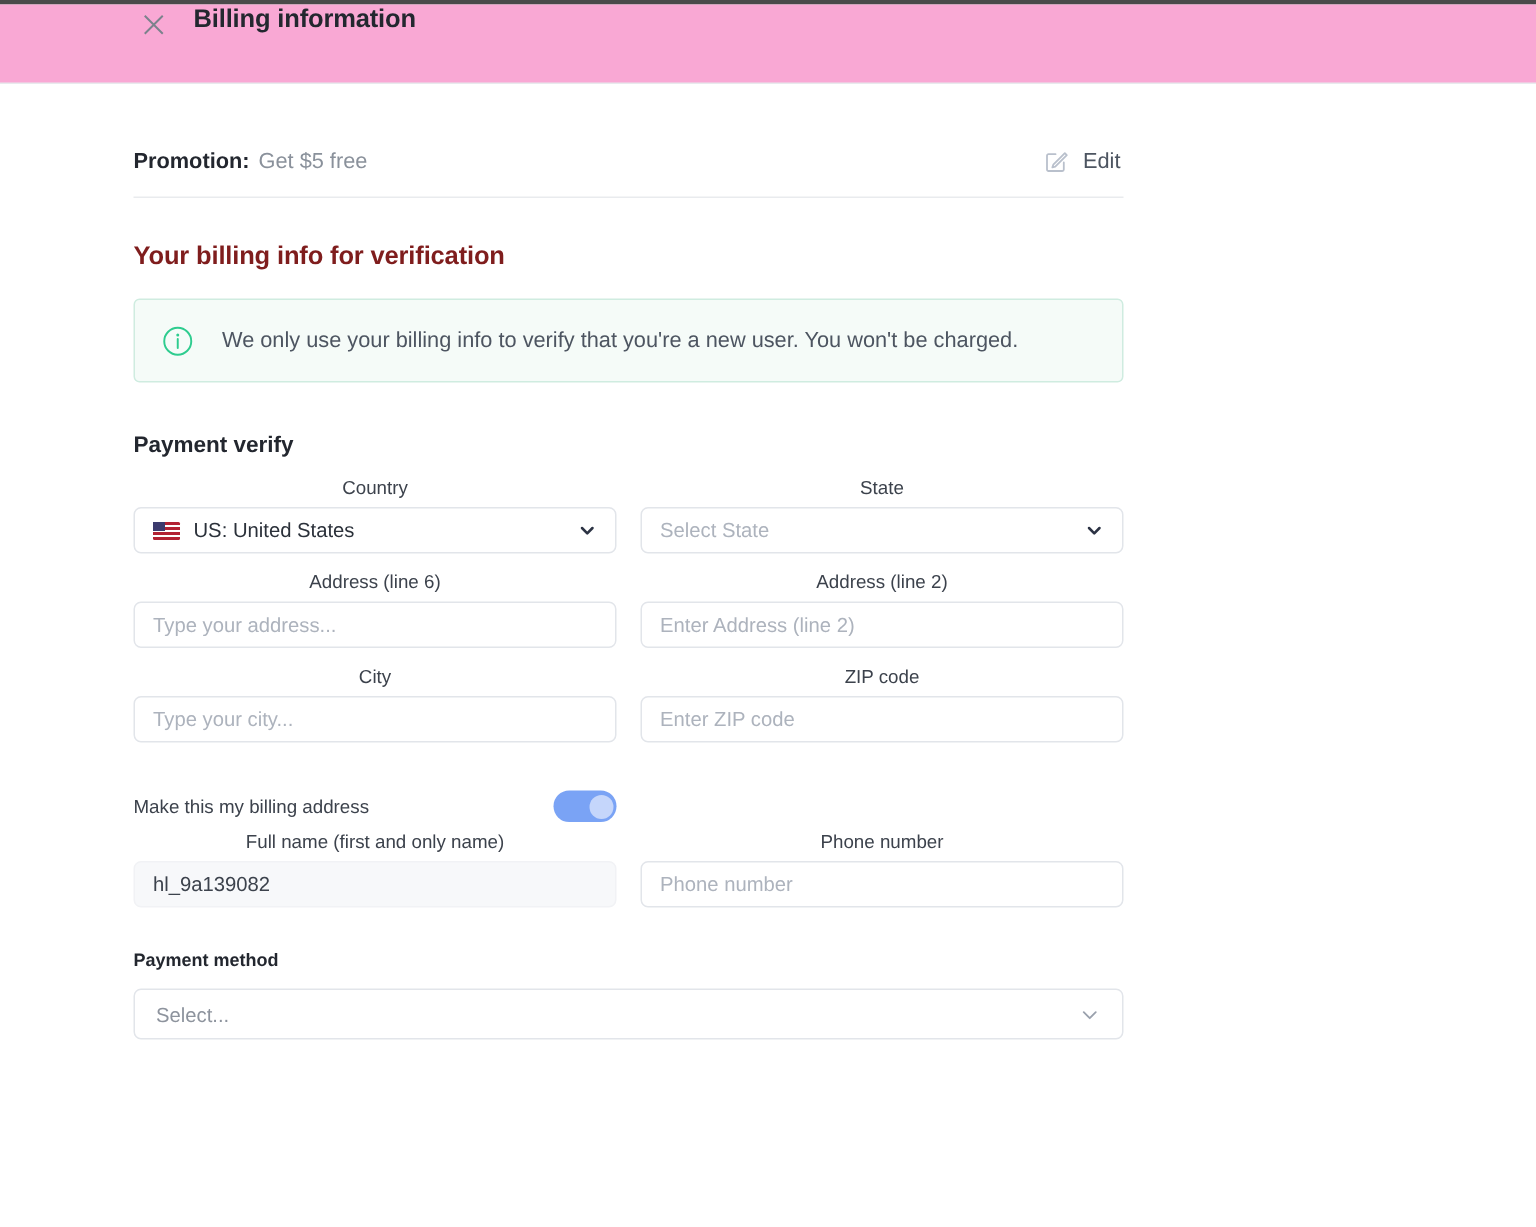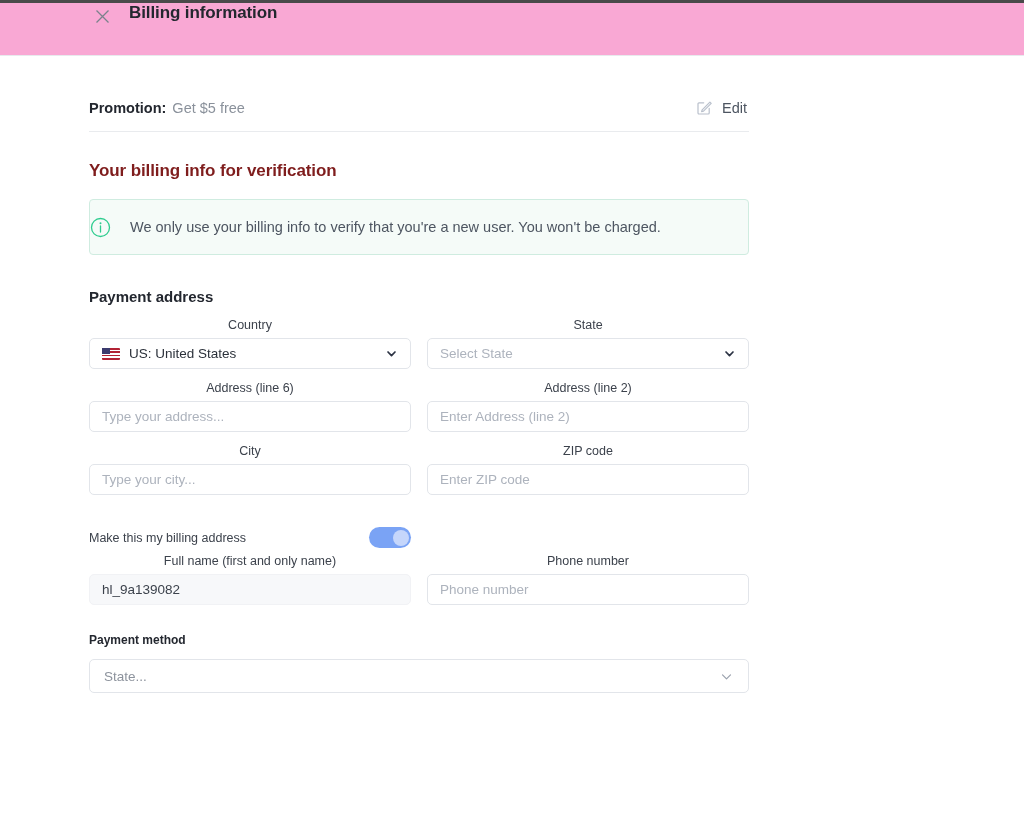--- a/index.html
+++ b/index.html
@@ -87,20 +87,21 @@
 
   
   .info-banner {
     margin-top: 18px;
     height: 56px;
     border: 1px solid #cfece0;
     background: #f5fbf8;
     border-radius: 4px;
     display: flex;
     align-items: center;
+    padding-left: 18px;
   }
   .info-icon { flex: none; display: block; }
   .info-text {
     margin-left: 19px;
     font-size: 14.5px;
     color: #4d5561;
   }
 
   
   .payment-address-title {
@@ -265,21 +266,21 @@
 
     <div class="info-banner">
       <svg class="info-icon" width="21" height="21" viewBox="0 0 21 21">
         <circle cx="10.5" cy="10.5" r="9" stroke="#2ecc8f" stroke-width="1.3" fill="none"></circle>
         <circle cx="10.5" cy="6.3" r="1" fill="#2ecc8f"></circle>
         <path d="M10.5 9 V15" stroke="#2ecc8f" stroke-width="1.3" stroke-linecap="round"></path>
       </svg>
       <span class="info-text">We only use your billing info to verify that you're a new user. You won't be charged.</span>
     </div>
 
-    <div class="payment-address-title">Payment address</div>
+    <div class="payment-address-title">Payment verify</div>
 
     <div class="grid">
 
       <div class="field">
         <label class="field-label">Country</label>
         <div class="control select-ctl">
           <span class="select-left">
             <span class="flag-fallback"></span>
             <span class="select-value">US: United States</span>
           </span>
@@ -336,20 +337,20 @@
 
       <div class="field">
         <label class="field-label">Phone number</label>
         <input class="control" type="text" placeholder="Phone number" style="">
       </div>
     </div>
 
     <div class="pm-title">Payment method</div>
 
     <div class="pm-select">
-      <span class="pm-placeholder">State...</span>
+      <span class="pm-placeholder">Select...</span>
       <svg width="15" height="15" viewBox="0 0 15 15">
         <path d="M3.5 5.8 L7.5 9.8 L11.5 5.8" stroke="#9aa1ad" stroke-width="1.2" fill="none" stroke-linecap="round" stroke-linejoin="round"></path>
       </svg>
     </div>
 
   </div>
 </div>
 
 </body></html>

